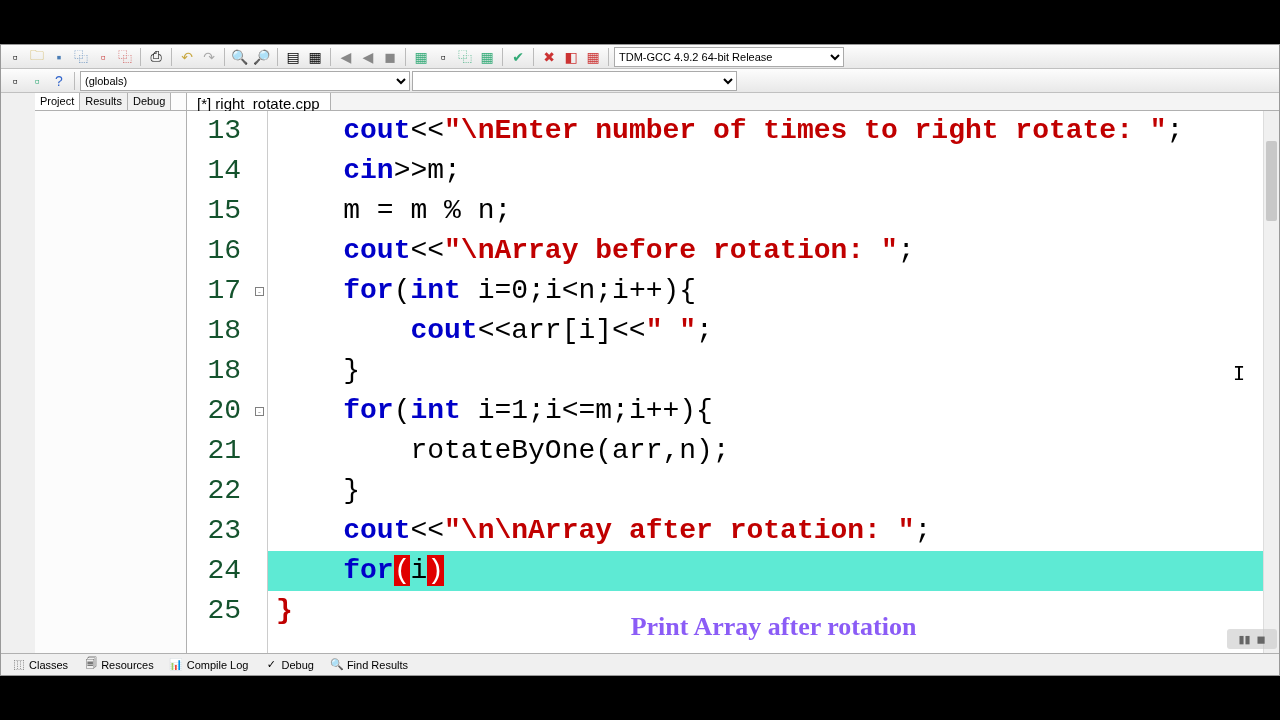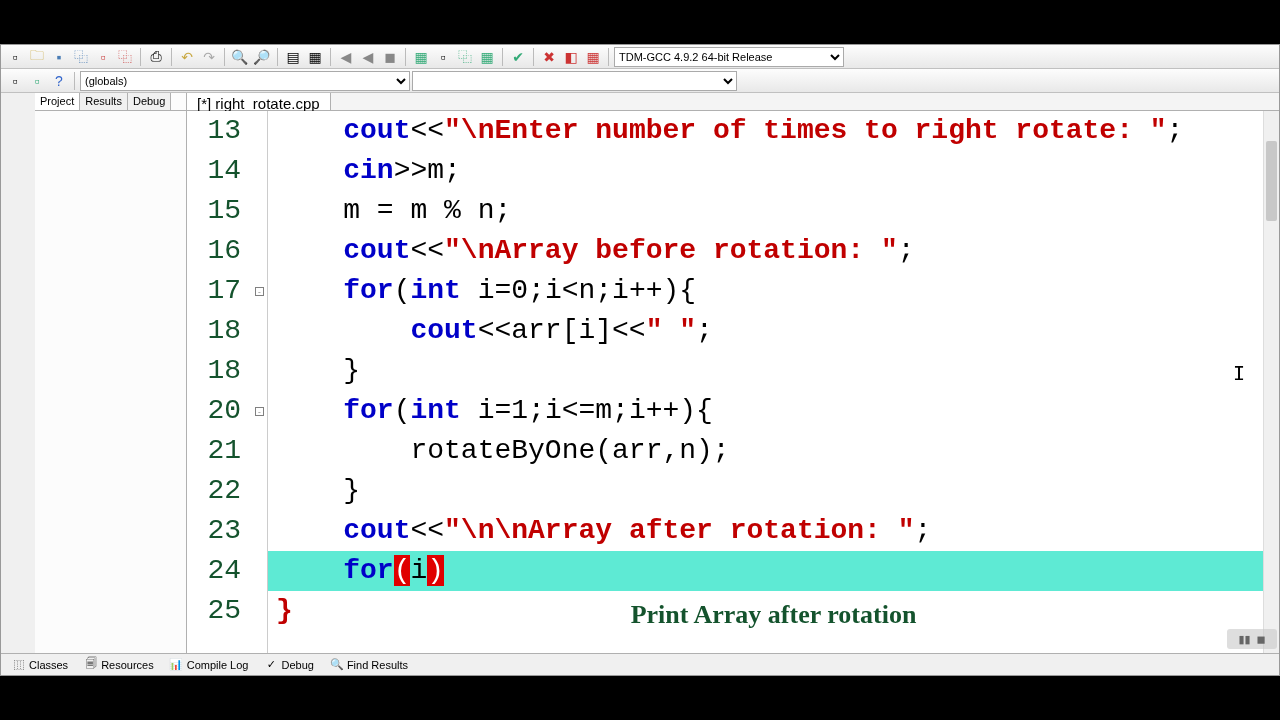--- a/index.html
+++ b/index.html
@@ -21,21 +21,21 @@
 .gutter { width: 68px; text-align: right; color: #14532d; user-select: none; padding-right: 14px; background: #fff; }
 .gutter div { height: 40px; line-height: 40px; }
 .fold-col { width: 12px; background: #fff; position: relative; }
 .fold-mark { position: absolute; left: 0; width: 9px; height: 9px; border: 1px solid #808080; font-size: 8px; line-height: 7px; text-align: center; color: #808080; background: #fff; }
 .code-lines { flex: 1; background: #fff; position: relative; border-left: 1px solid #ccc; }
 .code-line { height: 40px; line-height: 40px; padding-left: 8px; white-space: pre; }
 .code-line.highlight { background: #5eead4; }
 .kw { color: #0000c8; font-weight: bold; }
 .str { color: #c00000; font-weight: bold; }
 .bracket-hl { background: #e00000; color: #fff; }
-.footer-caption { position: absolute; left: 50%; transform: translateX(-50%); bottom: 20px; font-family: "Times New Roman", serif; font-size: 26px; font-weight: bold; color: #14532d; }
+.footer-caption { position: absolute; left: 50%; transform: translateX(-50%); bottom: 8px; font-family: "Times New Roman", serif; font-size: 26px; font-weight: bold; color: #8b5cf6; }
 .bottom-tabs { position: absolute; bottom: 0; left: 0; right: 0; height: 22px; background: #f0f0f0; border-top: 1px solid #b0b0b0; display: flex; align-items: center; padding-left: 4px; gap: 2px; }
 .bottom-tab { display: flex; align-items: center; gap: 3px; padding: 2px 6px; border: 1px solid transparent; font-size: 11px; cursor: pointer; }
 .bottom-tab .ticon { width: 14px; height: 14px; display: flex; align-items: center; justify-content: center; font-size: 11px; }
 .scrollbar-v { position: absolute; right: 0; top: 0; bottom: 0; width: 16px; background: #f0f0f0; border-left: 1px solid #ddd; }
 .scroll-thumb { position: absolute; left: 2px; right: 2px; top: 30px; height: 80px; background: #c8c8c8; border-radius: 2px; }
 .text-cursor-float { position: absolute; font-family: Consolas, monospace; font-size: 20px; color: #000; }
 .rec-controls { position: absolute; right: 2px; bottom: 26px; width: 50px; height: 20px; background: rgba(200,200,200,.6); border-radius: 3px; display: flex; align-items: center; justify-content: center; gap: 6px; }
 </style>
 </head>
 <body>

